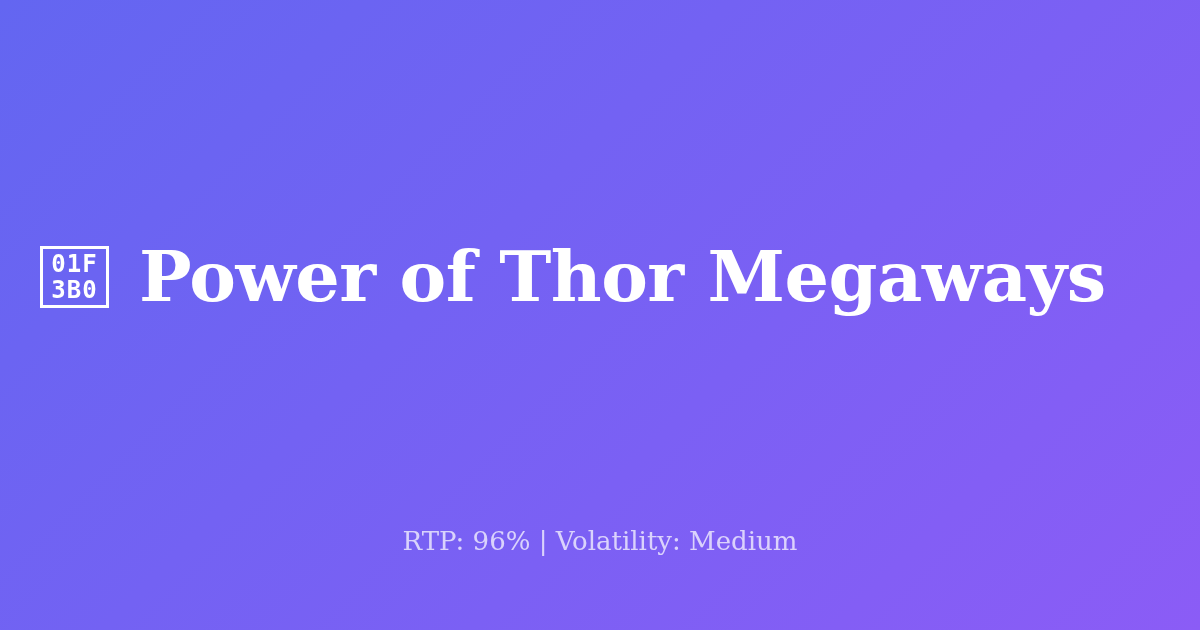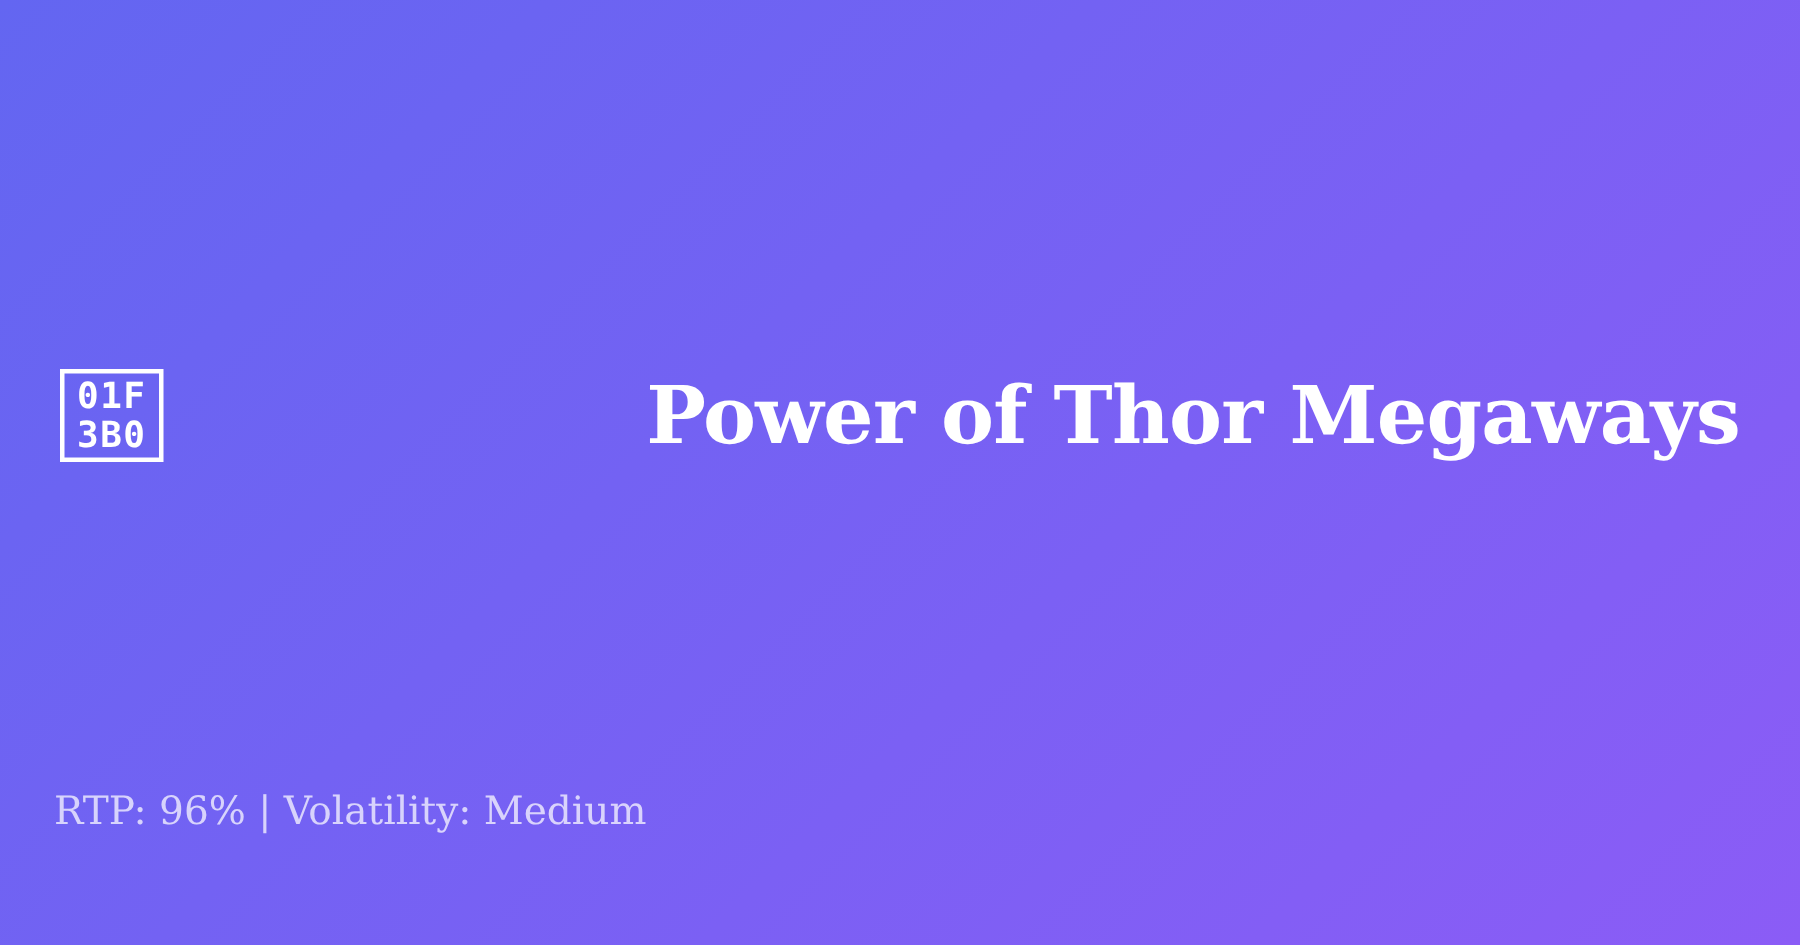--- a/index.html
+++ b/index.html
@@ -40,21 +40,21 @@
     padding: 0 40px;
     box-sizing: border-box;
     
     transform: translateY(-38px);
   }
 
   .title-row {
     display: flex;
     flex-direction: row;
     align-items: center;
-    justify-content: space-between;
+    justify-content: flex-start;
     gap: 30px;
     width: 100%;
   }
 
   
   .tofu-icon {
     flex: 0 0 auto;
     box-sizing: border-box;
     width: 69px;
     height: 62px;
@@ -74,21 +74,21 @@
   .tofu-icon .hex-row {
     display: block;
     height: 26px;
     line-height: 26px;
   }
 
   .og-title {
     margin: 0;
     font-family: "DejaVu Serif", "Liberation Serif", serif;
     font-weight: 700;
-    font-size: 53px;
+    font-size: 70px;
     line-height: 1.02;
     color: #ffffff;
     white-space: nowrap;
     letter-spacing: -0.5px;
   }
 
   .og-subtitle {
     margin: 0;
     margin-top: 46px;
     font-family: "DejaVu Serif", "Liberation Serif", serif;
@@ -98,21 +98,21 @@
     color: rgba(255, 255, 255, 0.86);
     text-align: center;
   }
 
   
   .og-footer {
     position: absolute;
     left: 0;
     right: 0;
     bottom: 74px;
-    margin-left: 36px;
+    text-align: center;
   }
 
   .og-meta {
     margin: 0;
     display: inline-block;
     font-family: "DejaVu Serif", "Liberation Serif", serif;
     font-weight: 400;
     font-size: 26px;
     line-height: 1.1;
     color: rgba(255, 255, 255, 0.72);

